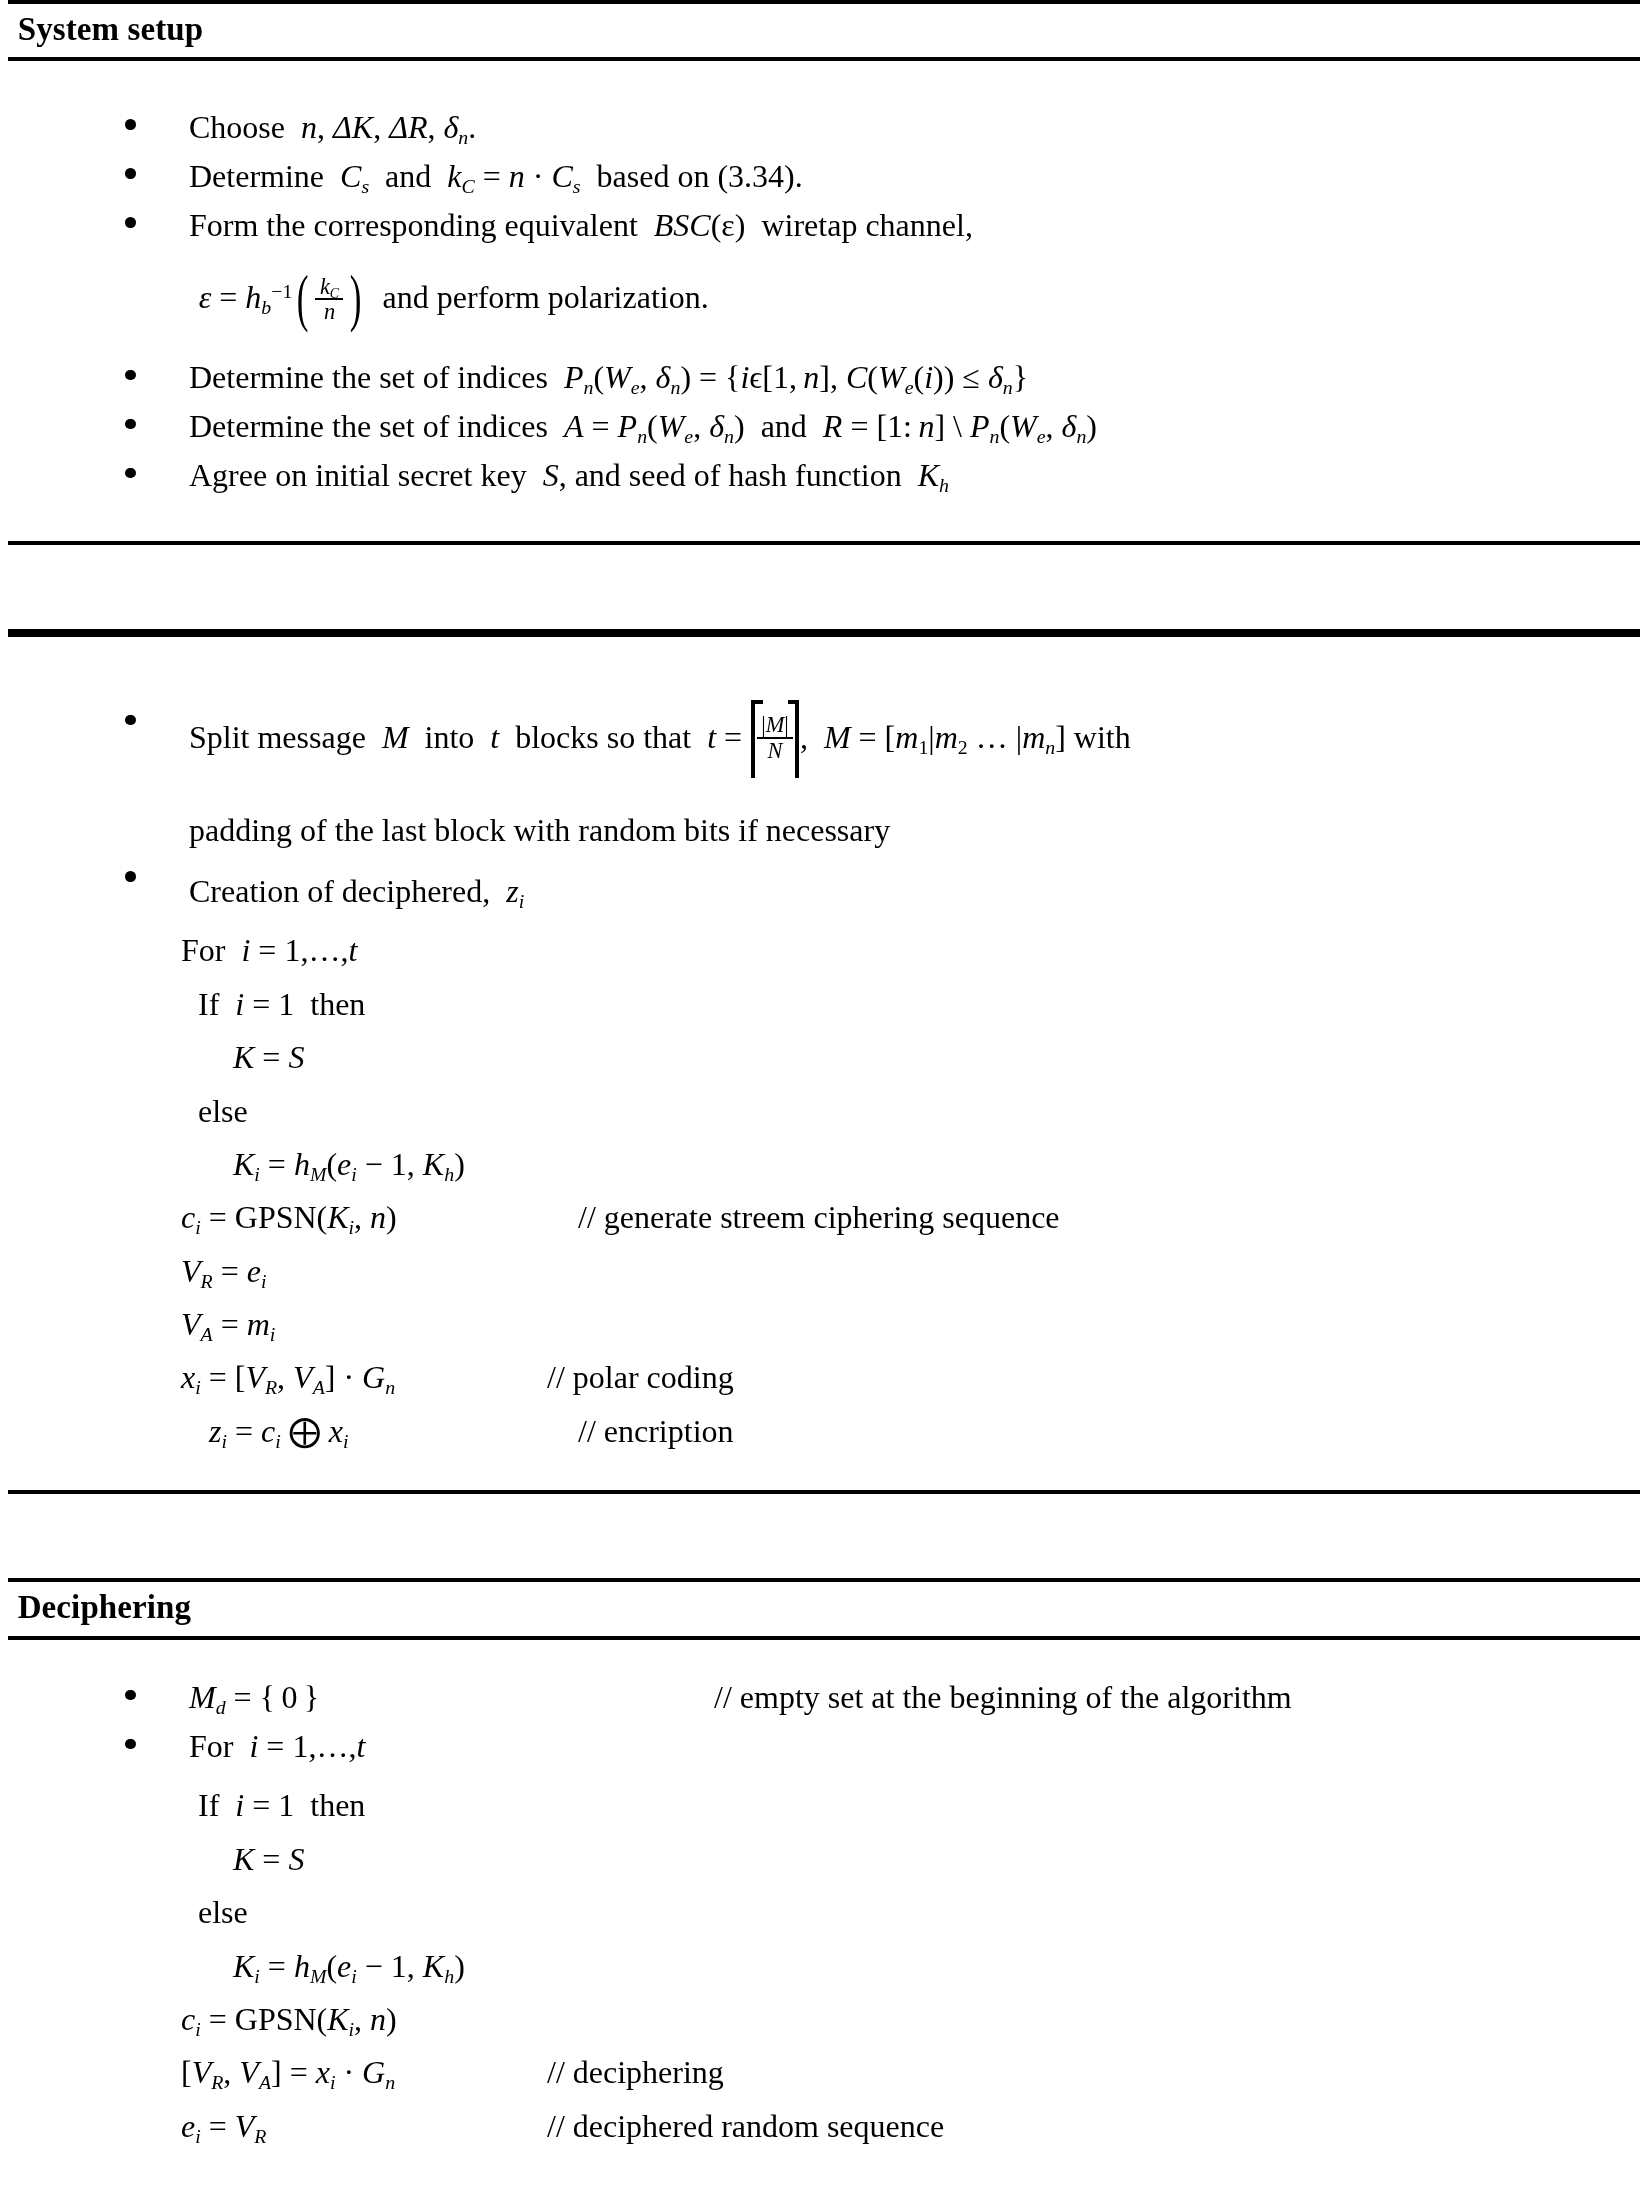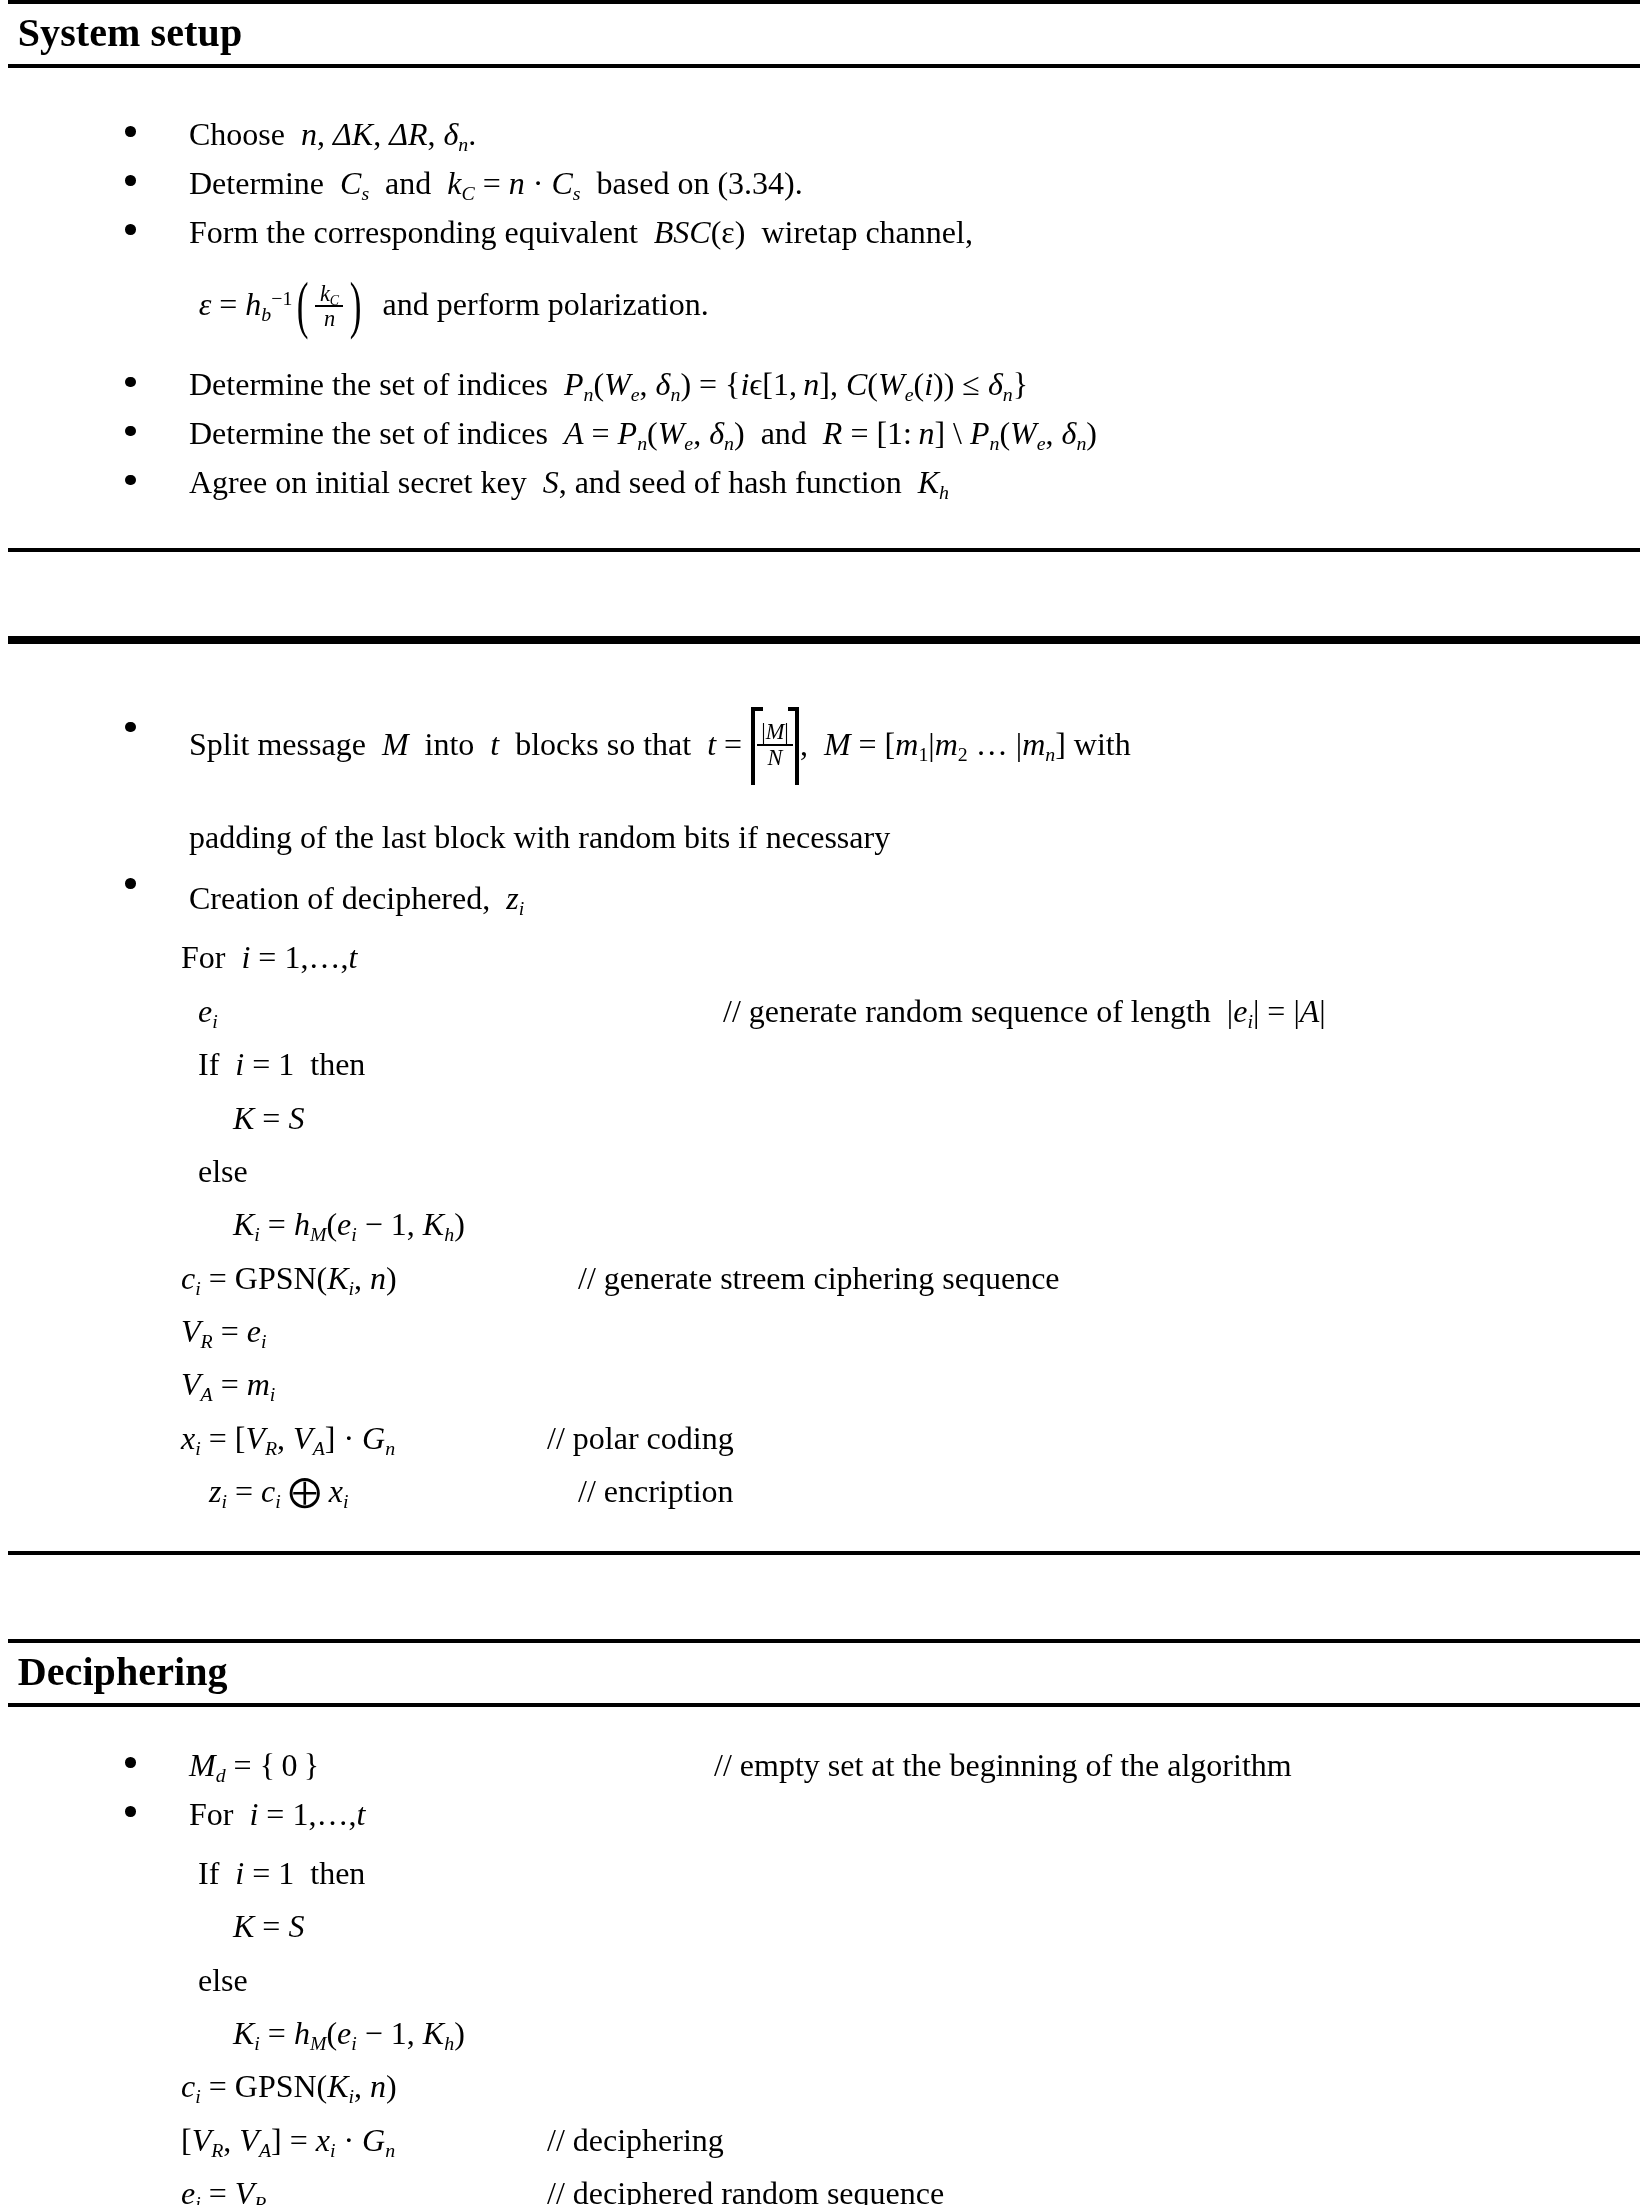--- a/index.html
+++ b/index.html
@@ -27,21 +27,21 @@
   .rule {
     width: 100%;
     background: #000000;
     height: 4px;
   }
 
   
   .sec-head {
     font-family: "Liberation Serif", "DejaVu Serif", serif;
     font-weight: bold;
-    font-size: 40px;
+    font-size: 33px;
     line-height: 1.0;
     padding: 8.8px 0 11.5px 9.7px;
     letter-spacing: 0.1px;
   }
 
   .sec-gap { height: 84px; }
 
   
   .body {
     font-size: 32px;
@@ -248,24 +248,20 @@
         <div class="line" style="padding-top:16px;"><span>Creation of deciphered,</span>&nbsp;&nbsp;<span class="m">z<sub>i</sub></span></div>
       </li>
     </ul>
 
     <div class="algo">
 
       <div class="algo-row ind0">
         <span class="code"><span>For</span>&nbsp;&nbsp;<span class="m">i</span>&nbsp;<span class="mu">=</span>&nbsp;<span class="mu">1,…,</span><span class="m">t</span></span>
       </div>
 
-      <div class="algo-row ind2">
-        <span class="code c-col"><span class="m">e<sub>i</sub></span></span>
-        <span class="cmt"><span>// generate random sequence of length</span>&nbsp;&nbsp;<span class="mu">|</span><span class="m">e<sub>i</sub></span><span class="mu">|&nbsp;=&nbsp;|</span><span class="m">A</span><span class="mu">|</span></span>
-      </div>
 
       <div class="algo-row ind2">
         <span class="code"><span>If</span>&nbsp;&nbsp;<span class="m">i</span>&nbsp;<span class="mu">=</span>&nbsp;<span class="mu">1</span>&nbsp;&nbsp;<span>then</span></span>
       </div>
 
       <div class="algo-row ind3">
         <span class="code"><span class="m">K</span>&nbsp;<span class="mu">=</span>&nbsp;<span class="m">S</span></span>
       </div>
 
       <div class="algo-row ind2">

